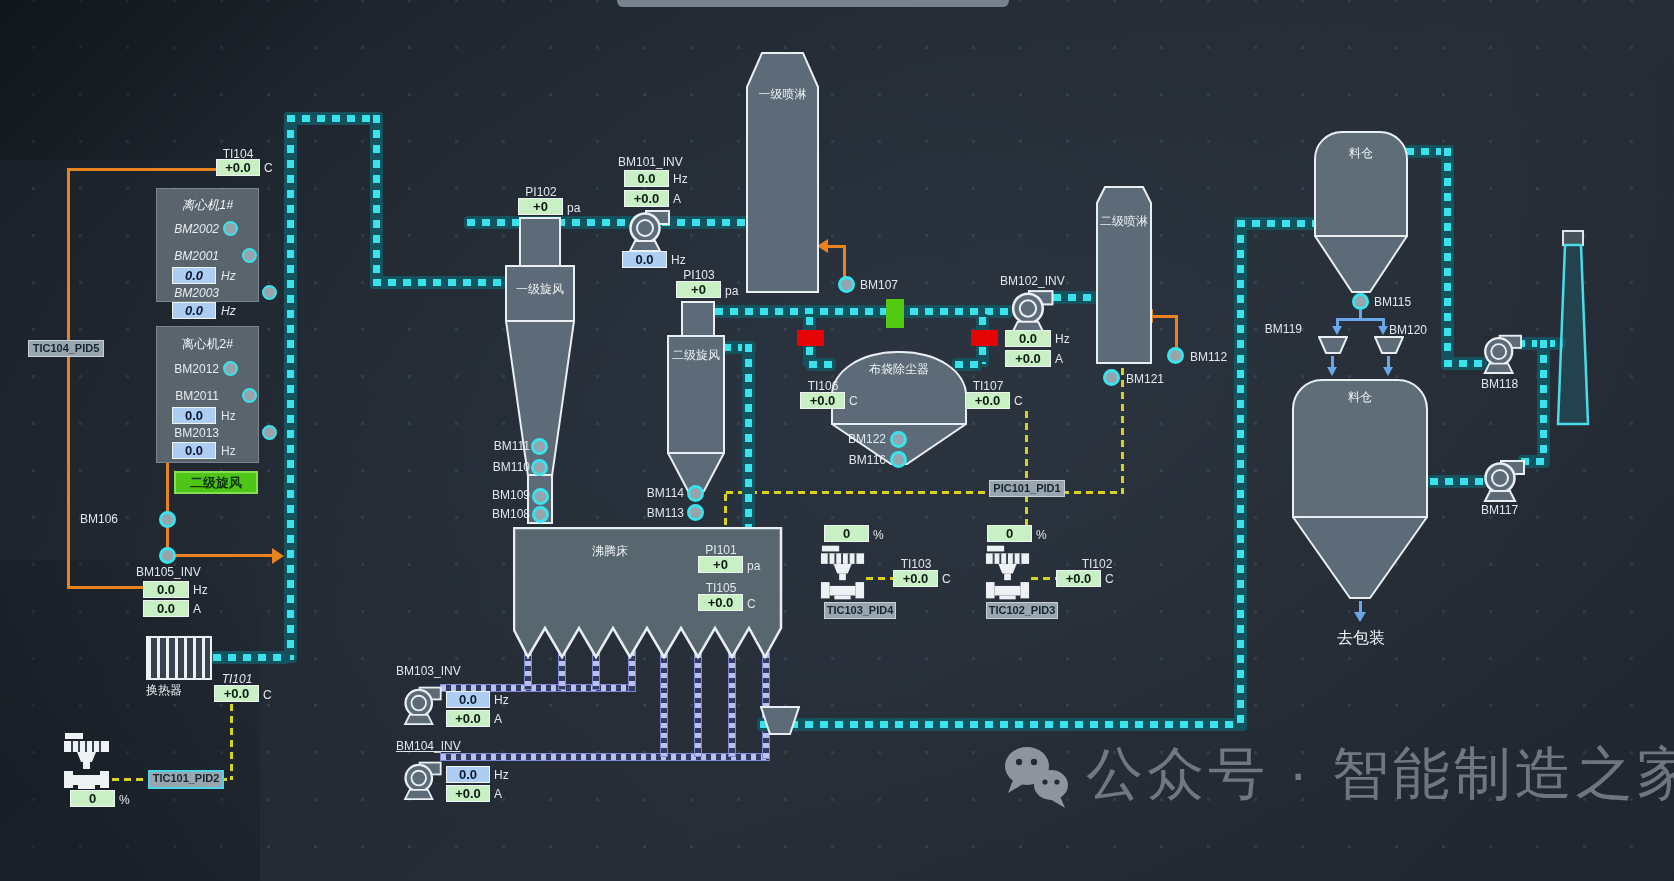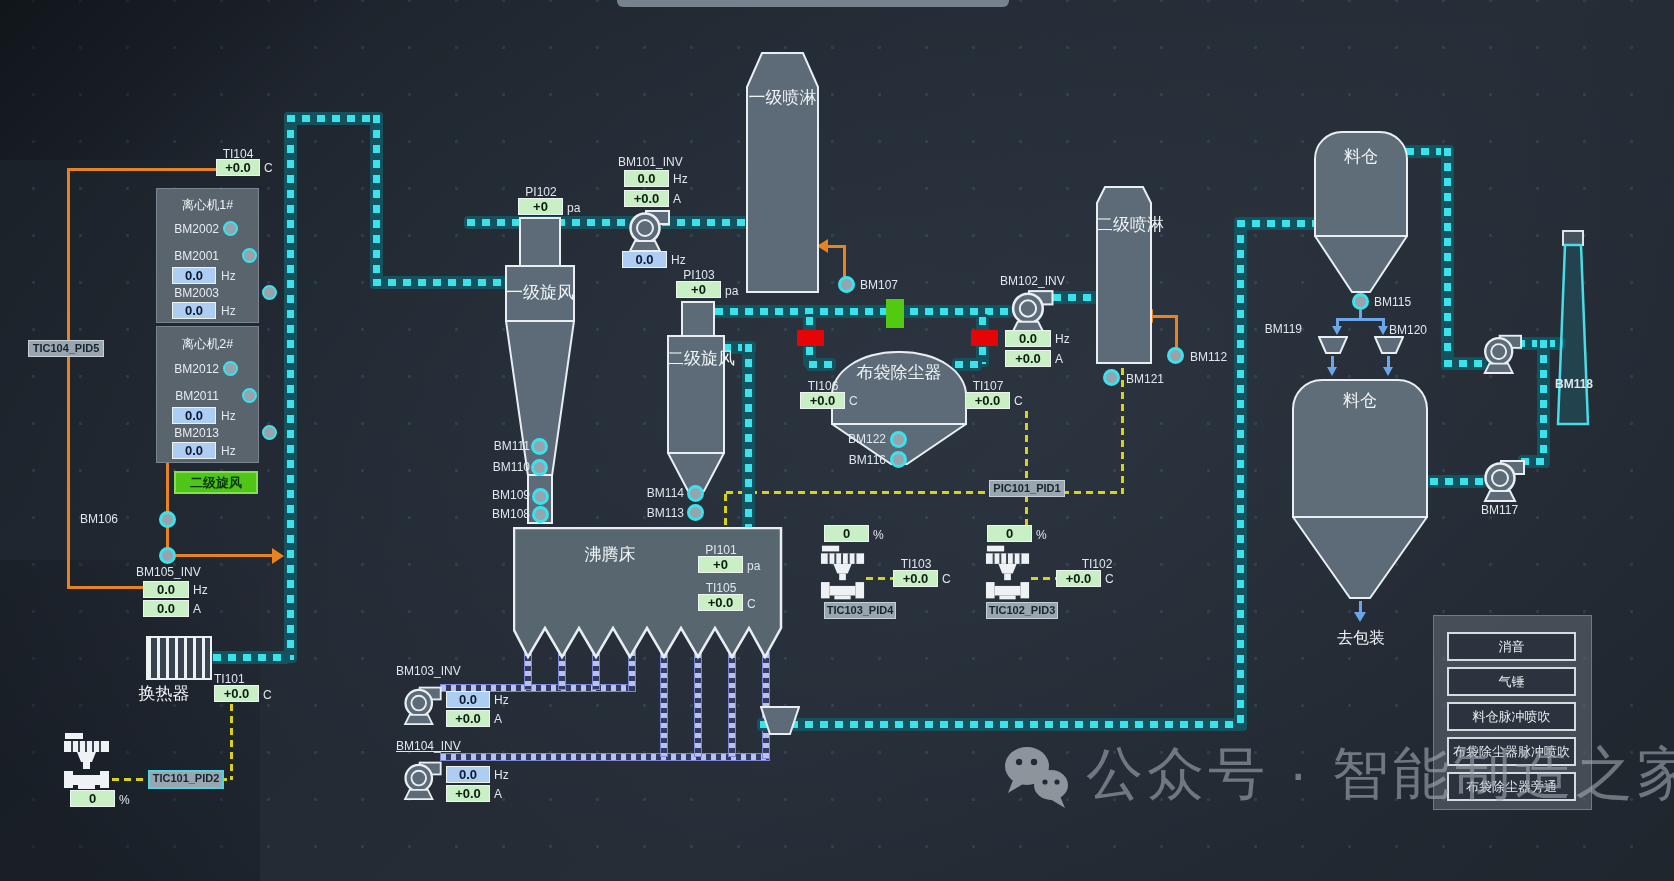--- a/index.html
+++ b/index.html
@@ -37,21 +37,21 @@
   .mc.sm{width:15px;height:15px;border-width:2.5px;}
   
   .vb{position:absolute;height:17px;line-height:16px;border:1px solid #edf3ef;
       font-weight:bold;font-size:13px;text-align:center;color:#0b1b10;box-sizing:border-box;}
   .vb.g{background:#c9efc4}
   .vb.b{background:#aecdf2;color:#0a1830}
   .un{position:absolute;color:#dfe7ec;font-size:12px;}
   .lb{position:absolute;color:#dfe7ec;font-size:12px;white-space:nowrap;}
   .lb.r{text-align:right;}
   .eq{position:absolute;background:#5c6b77;border:2px solid #e9eef2;box-sizing:border-box;}
-  .eqt{position:absolute;color:#eef3f5;font-size:17px;text-align:center;white-space:nowrap;}
+  .eqt{position:absolute;color:#eef3f5;font-size:12px;text-align:center;white-space:nowrap;}
   .pid{position:absolute;background:#99a6b0;border:1px solid #c6d0d6;color:#17252f;
        font-weight:bold;font-size:11px;text-align:center;line-height:15px;box-sizing:border-box;}
   .pid.cy{border:2px solid #4fd4e4;line-height:13px;}
   .cfpanel{position:absolute;width:103px;background:rgba(93,103,113,0.95);border:1px solid #79848e;box-sizing:border-box;}
   .cfpanel .ttl{position:absolute;left:0;width:100%;text-align:center;color:#f0f4f6;font-size:12.5px;}
   .cfpanel .ml{position:absolute;color:#e6ecf0;font-size:12px;text-align:right;width:58px;}
   .cfpanel .mc{position:relative;display:inline-block;}
   .gbtn{position:absolute;background:#4fc616;border:2px solid #84df52;color:#08330a;
         font-weight:bold;font-size:13px;text-align:center;line-height:20px;box-sizing:border-box;cursor:pointer;}
   .btnpanel{position:absolute;background:rgba(99,108,117,0.55);border:1px solid #6f7a84;}
@@ -264,21 +264,21 @@
         <circle cx="19" cy="22" r="14.5" fill="#5c6b77" stroke="#e9eef2" stroke-width="2.5"></circle>
         <circle cx="19" cy="22" r="8" fill="none" stroke="#e9eef2" stroke-width="2"></circle>
         <path d="M9 35 L29 35 L34 45 L4 45 Z" fill="#5c6b77" stroke="#e9eef2" stroke-width="2"></path>
       </svg></span>
   <span class="fan" style="left:1481px;top:456px;width:44px;height:46px;"><svg width="100%" height="100%" viewBox="0 0 44 46">
         <rect x="20" y="5" width="23" height="13" fill="#5c6b77" stroke="#e9eef2" stroke-width="2"></rect>
         <circle cx="19" cy="22" r="14.5" fill="#5c6b77" stroke="#e9eef2" stroke-width="2.5"></circle>
         <circle cx="19" cy="22" r="8" fill="none" stroke="#e9eef2" stroke-width="2"></circle>
         <path d="M9 35 L29 35 L34 45 L4 45 Z" fill="#5c6b77" stroke="#e9eef2" stroke-width="2"></path>
       </svg></span>
-  <div class="lb" style="left:1555px;top:377px;font-weight:bold;">BM118</div>
+  <div class="lb" style="left:1481px;top:377px;">BM118</div>
   <div class="lb" style="left:1481px;top:503px;">BM117</div>
 
   <span class="cvalve" style="left:62px;top:732px;width:50px;height:58px;"><svg width="100%" height="100%" viewBox="0 0 48 58">
         <rect x="2" y="1" width="18" height="6" fill="#eef2f5"></rect>
         <rect x="1" y="9" width="45" height="11" fill="#eef2f5"></rect>
         <g stroke="#39434d" stroke-width="2">
           <line x1="9" y1="9" x2="9" y2="20"></line>
           <line x1="16" y1="9" x2="16" y2="20"></line>
           <line x1="23" y1="9" x2="23" y2="20"></line>
           <line x1="30" y1="9" x2="30" y2="20"></line>
@@ -355,21 +355,21 @@
   <div class="un" style="left:747px;top:597px;z-index:6;">C</div>
 
   <div class="lb" style="left:893px;top:557px;width:46px;text-align:center;">TI103</div>
   <div class="vb g" style="left:893px;top:570px;width:45px;">+0.0</div>
   <div class="un" style="left:942px;top:572px;">C</div>
 
   <div class="lb" style="left:1056px;top:557px;width:46px;text-align:center;margin-left:18px;">TI102</div>
   <div class="vb g" style="left:1056px;top:570px;width:45px;">+0.0</div>
   <div class="un" style="left:1105px;top:572px;">C</div>
 
-  <div class="lb" style="left:214px;top:672px;width:46px;">TI101</div>
+  <div class="lb" style="left:214px;top:672px;width:46px;text-align:center;font-style:italic;">TI101</div>
   <div class="vb g" style="left:214px;top:685px;width:45px;">+0.0</div>
   <div class="un" style="left:263px;top:688px;">C</div>
 
   <div class="vb g" style="left:824px;top:525px;width:45px;">0</div>
   <div class="un" style="left:873px;top:528px;">%</div>
   <div class="vb g" style="left:987px;top:525px;width:45px;">0</div>
   <div class="un" style="left:1036px;top:528px;">%</div>
   <div class="vb g" style="left:70px;top:790px;width:45px;">0</div>
   <div class="un" style="left:119px;top:793px;">%</div>
 
@@ -414,21 +414,21 @@
   <div class="lb" style="left:1190px;top:350px;">BM112</div>
   <div class="mc" style="left:1103px;top:369px;"></div>
   <div class="lb" style="left:1126px;top:372px;">BM121</div>
 
   <div class="pid" style="left:28px;top:340px;width:76px;height:17px;">TIC104_PID5</div>
   <div class="pid cy" style="left:148px;top:770px;width:76px;height:19px;">TIC101_PID2</div>
   <div class="pid" style="left:989px;top:480px;width:76px;height:17px;">PIC101_PID1</div>
   <div class="pid" style="left:824px;top:602px;width:72px;height:17px;">TIC103_PID4</div>
   <div class="pid" style="left:986px;top:602px;width:72px;height:17px;">TIC102_PID3</div>
 
-  <div class="cfpanel" style="left:156px;top:188px;height:135px;">
+  <div class="cfpanel" style="left:156px;top:188px;height:114px;font-style:italic;">
     <div class="ttl" style="top:8px;">离心机1#</div>
     <div class="ml" style="left:4px;top:33px;">BM2002</div>
     <div class="mc sm" style="left:66px;top:32px;"></div>
     <div class="ml" style="left:4px;top:60px;">BM2001</div>
     <div class="mc sm" style="left:66px;top:59px;"></div>
     <div class="vb b" style="left:15px;top:78px;width:44px;">0.0</div>
     <div class="un" style="left:64px;top:80px;">Hz</div>
     <div class="ml" style="left:4px;top:97px;">BM2003</div>
     <div class="mc sm" style="left:66px;top:96px;"></div>
     <div class="vb b" style="left:15px;top:113px;width:44px;">0.0</div>
@@ -442,27 +442,20 @@
     <div class="mc sm" style="left:66px;top:61px;"></div>
     <div class="vb b" style="left:15px;top:80px;width:44px;">0.0</div>
     <div class="un" style="left:64px;top:82px;">Hz</div>
     <div class="ml" style="left:4px;top:99px;">BM2013</div>
     <div class="mc sm" style="left:66px;top:98px;"></div>
     <div class="vb b" style="left:15px;top:115px;width:44px;">0.0</div>
     <div class="un" style="left:64px;top:117px;">Hz</div>
   </div>
   <div class="gbtn" style="left:174px;top:471px;width:84px;height:23px;">二级旋风</div>
 
-  <div class="btnpanel" style="left:1433px;top:615px;width:157px;height:193px;">
-    <div class="btn" style="top:16px;">消音</div>
-    <div class="btn" style="top:51px;">气锤</div>
-    <div class="btn" style="top:86px;">料仓脉冲喷吹</div>
-    <div class="btn" style="top:121px;">布袋除尘器脉冲喷吹</div>
-    <div class="btn" style="top:156px;">布袋除尘器旁通</div>
-  </div>
 
   <div id="wm">
     <span class="wechat" style="display:inline-block;width:72px;height:72px;margin-right:14px;"><svg width="100%" height="100%" viewBox="0 0 72 72" fill="#8d949b">
           <ellipse cx="27" cy="27" rx="22" ry="19"></ellipse>
           <path d="M13 41 L8 54 L23 45 Z"></path>
           <circle cx="19" cy="23" r="3.2" fill="#232a33"></circle>
           <circle cx="34" cy="23" r="3.2" fill="#232a33"></circle>
           <ellipse cx="51" cy="46" rx="17" ry="15"></ellipse>
           <path d="M60 57 L65 69 L50 60 Z"></path>
           <circle cx="45" cy="43" r="2.6" fill="#232a33"></circle>

